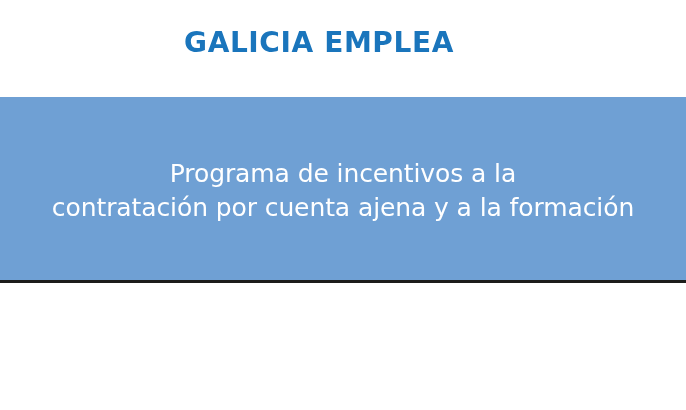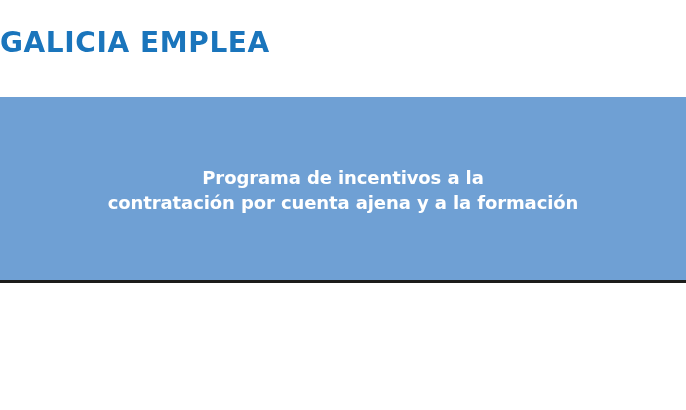--- a/index.html
+++ b/index.html
@@ -14,20 +14,21 @@
     overflow: hidden;
     font-family: "Liberation Sans", sans-serif;
   }
 
   
   #page-title {
     position: absolute;
     left: 0;
     top: 28px;
     width: 638px;
+    text-align: center;
     font-family: "DejaVu Sans", sans-serif;
     font-weight: bold;
     font-size: 28px;
     letter-spacing: 0.6px;
     color: #1a75bc;
     line-height: 1.1;
   }
 
   
   #banner {
@@ -41,22 +42,22 @@
     box-sizing: border-box;
     display: flex;
     align-items: center;
     justify-content: center;
   }
   #banner-heading {
     width: 660px;
     text-align: center;
     color: #ffffff;
     font-family: "DejaVu Sans", sans-serif;
-    font-weight: bold;
-    font-size: 18px;
+    font-weight: normal;
+    font-size: 25px;
     line-height: 1.35;
     letter-spacing: -0.1px;
     white-space: pre-line;
     margin-top: 4px;
   }
 
   
   #footer {
     position: absolute;
     left: 0;

